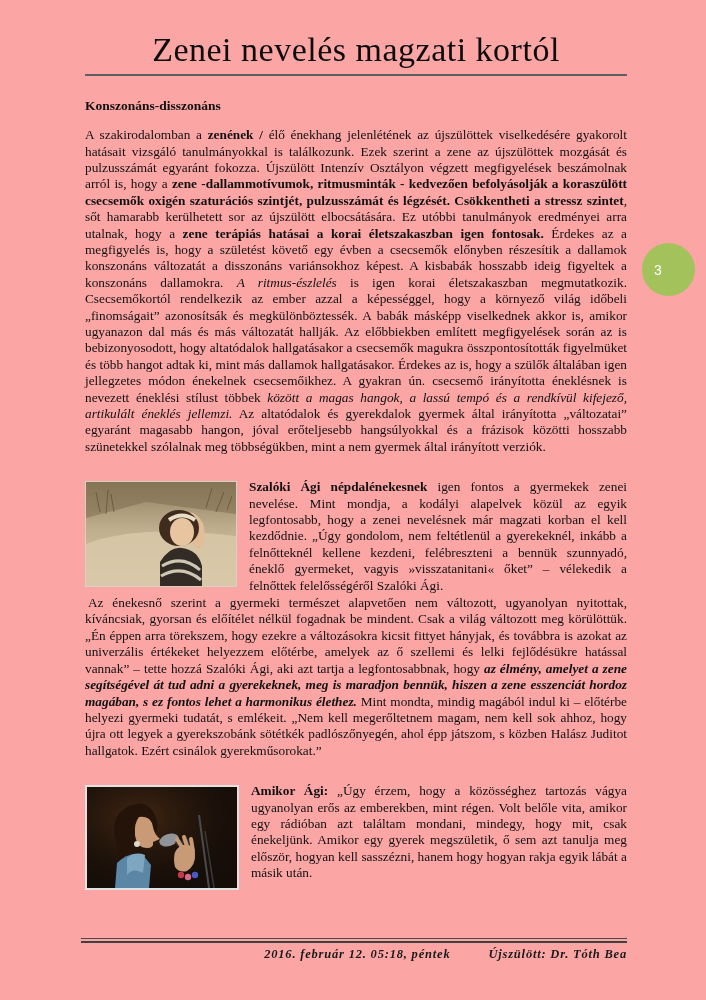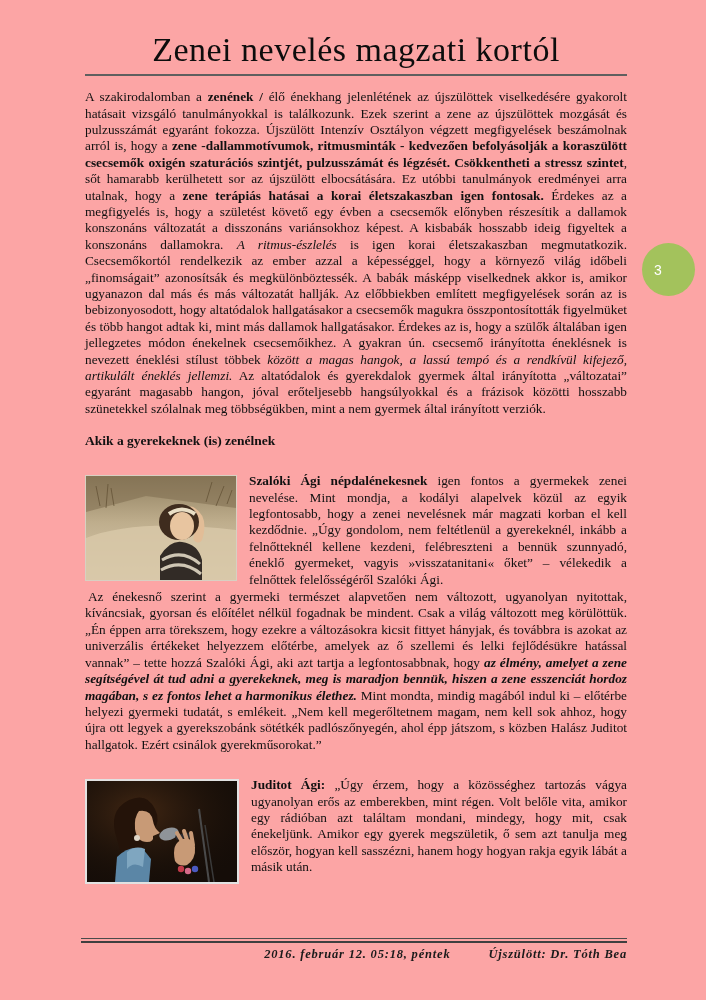--- a/index.html
+++ b/index.html
@@ -92,23 +92,23 @@
 </head>
 <body>
 
 <div class="page">
 
   <div class="column">
 
     <div class="doc-title">Zenei nevelés magzati kortól</div>
     <div class="title-rule"></div>
 
+    <div class="sec-heading h1">Konszonáns-disszonáns</div>
     <p class="body-text p1"><span>A szakirodalomban a </span><span class="b">zenének / </span><span>élő énekhang jelenlétének az újszülöttek viselkedésére gyakorolt hatásait vizsgáló tanulmányokkal is találkozunk. Ezek szerint a zene az újszülöttek mozgását és pulzusszámát egyaránt fokozza. Újszülött Intenzív Osztályon végzett megfigyelések beszámolnak arról is, hogy a </span><span class="b">zene -dallammotívumok, ritmusminták - kedvezően befolyásolják a koraszülött csecsemők oxigén szaturációs szintjét, pulzusszámát és légzését. Csökkentheti a stressz szintet</span><span>, sőt hamarabb kerülhetett sor az újszülött elbocsátására. Ez utóbbi tanulmányok eredményei arra utalnak, hogy a </span><span class="b">zene terápiás hatásai a korai életszakaszban igen fontosak.</span><span> Érdekes az a megfigyelés is, hogy a születést követő egy évben a csecsemők előnyben részesítik a dallamok konszonáns változatát a disszonáns variánsokhoz képest. A kisbabák hosszabb ideig figyeltek a konszonáns dallamokra. </span><span class="i">A ritmus-észlelés</span><span> is igen korai életszakaszban megmutatkozik. Csecsemőkortól rendelkezik az ember azzal a képességgel, hogy a környező világ időbeli „finomságait” azonosítsák és megkülönböztessék. A babák másképp viselkednek akkor is, amikor ugyanazon dal más és más változatát hallják. Az előbbiekben említett megfigyelések során az is bebizonyosodott, hogy altatódalok hallgatásakor a csecsemők magukra összpontosították figyelmüket és több hangot adtak ki, mint más dallamok hallgatásakor. Érdekes az is, hogy a szülők általában igen jellegzetes módon énekelnek csecsemőikhez. A gyakran ún. csecsemő irányította éneklésnek is nevezett éneklési stílust többek </span><span class="i">között a magas hangok, a lassú tempó és a rendkívül kifejező, artikulált éneklés jellemzi.</span><span> Az altatódalok és gyerekdalok gyermek által irányította „változatai” egyaránt magasabb hangon, jóval erőteljesebb hangsúlyokkal és a frázisok közötti hosszabb szünetekkel szólalnak meg többségükben, mint a nem gyermek által irányított verziók.</span></p>
 
-    <div class="sec-heading h2">Akik a gyerekeknek (is) zenélnek</div>
 
     <div class="media-section">
       <div class="photo photo-1">
         <svg width="150" height="104" viewBox="0 0 150 104">
           <defs>
             <linearGradient id="sand" x1="0" y1="0" x2="0" y2="1">
               <stop offset="0" stop-color="#8f7f5f"></stop>
               <stop offset="0.45" stop-color="#bfae8d"></stop>
               <stop offset="1" stop-color="#d9cbae"></stop>
             </linearGradient>
@@ -164,21 +164,21 @@
             <path d="M96,62 L90,52"></path>
               <path d="M101,62 L97,50"></path>
               <path d="M106,64 L104,52"></path>
           </g>
           <path d="M88,80 Q84,62 96,58 Q106,56 108,66 Q109,78 100,84 Q92,86 88,80 Z" fill="#c89a76"></path>
           <circle cx="94" cy="88" r="3.2" fill="#c23a4a"></circle>
           <circle cx="101" cy="90" r="3.2" fill="#d66a8a"></circle>
           <circle cx="108" cy="88" r="3.2" fill="#4a5ac2"></circle>
         </svg>
       </div>
-      <p class="body-text"><span class="b">Juditot Ági:</span><span> „Úgy érzem, hogy a közösséghez tartozás vágya ugyanolyan erős az emberekben, mint régen. Volt belőle vita, amikor egy rádióban azt találtam mondani, mindegy, hogy mit, csak énekeljünk. Amikor egy gyerek megszületik, ő sem azt tanulja meg először, hogyan kell sasszézni, hanem hogy hogyan rakja egyik lábát a másik után.</span></p>
+      <p class="body-text"><span class="b">Amikor Ági:</span><span> „Úgy érzem, hogy a közösséghez tartozás vágya ugyanolyan erős az emberekben, mint régen. Volt belőle vita, amikor egy rádióban azt találtam mondani, mindegy, hogy mit, csak énekeljünk. Amikor egy gyerek megszületik, ő sem azt tanulja meg először, hogyan kell sasszézni, hanem hogy hogyan rakja egyik lábát a másik után.</span></p>
     </div>
 
   </div>
 
   <div class="page-badge" style="background: rgb(163, 194, 92);">
     <span>3</span>
   </div>
 
   <div class="footer">
     <div class="footer-rule"></div>

